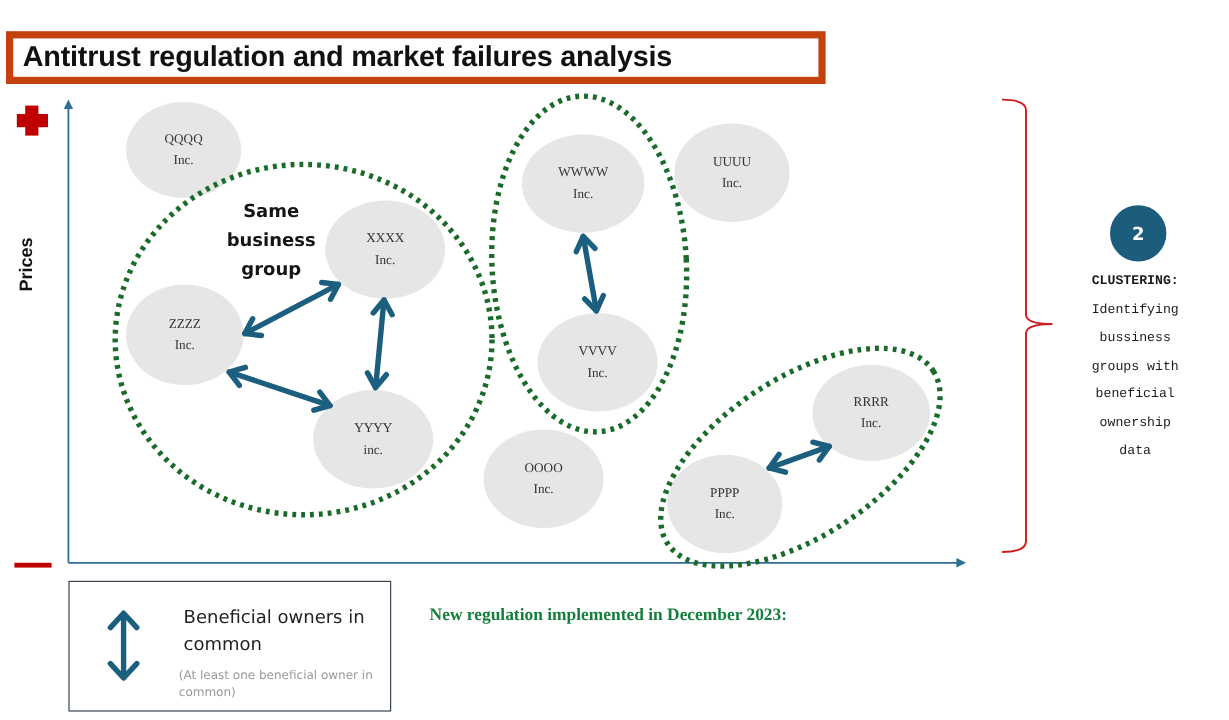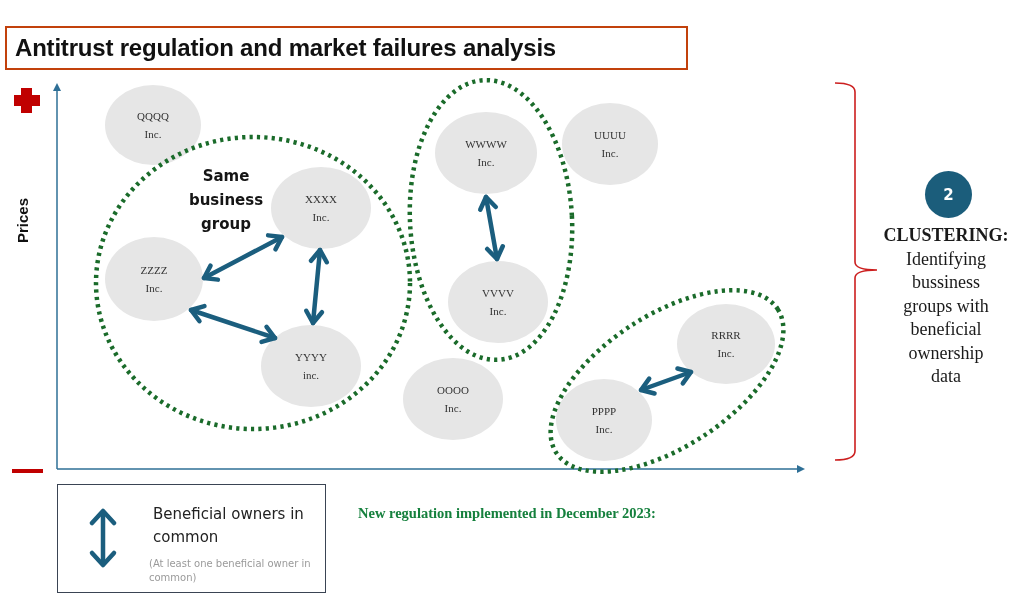--- a/index.html
+++ b/index.html
@@ -1,20 +1,20 @@
 <!DOCTYPE html>
 <html><head>
   <meta charset="utf-8">
   <style>
     html, body { margin: 0; padding: 0; background: #ffffff; }
     body { width: 1024px; height: 600px; position: relative; overflow: hidden; font-family: "Liberation Sans", sans-serif; }
     #canvas { position: absolute; left: 0; top: 0; }
     .title-box {
       position: absolute; left: 5px; top: 26px; width: 683px; height: 44px;
-      border: 2px solid #c2410c; box-sizing: border-box; background: #fff;
+      border: 6px solid #c2410c; box-sizing: border-box; background: #fff;
       display: flex; align-items: center; padding-left: 8px;
     }
     .title-box span {
       font-family: "Liberation Sans", sans-serif; font-weight: bold; font-size: 24px; color: #111;
       letter-spacing: -0.2px;
     }
     .legend-box {
       position: absolute; left: 57px; top: 484px; width: 269px; height: 109px;
       border: 1.5px solid #3a4453; box-sizing: border-box; background: #fff;
     }
@@ -27,21 +27,21 @@
       font-family: "DejaVu Sans", sans-serif; font-size: 10px; line-height: 14px; color: #9a9a9a;
     }
     .legend-arrow { position: absolute; left: 30px; top: 22px; }
     .regulation {
       position: absolute; left: 358px; top: 502px; width: 600px;
       font-family: Liberation Serif, serif; font-size: 14.5px; line-height: 22px; color: #15803d;
     }
     .regulation .head { font-weight: bold; }
     .side-text {
       position: absolute; left: 868px; top: 224px; width: 156px; text-align: center;
-      font-family: Liberation Serif, serif; font-size: 18px; line-height: 23.5px; color: #1a1a1a;
+      font-family: Liberation Mono, monospace; font-size: 11px; line-height: 23.5px; color: #1a1a1a;
     }
     .side-text .head { font-weight: bold; }
     .badge {
       position: absolute; left: 925px; top: 171px; width: 47px; height: 47px; border-radius: 50%;
       background: #1b5d7b; color: #fff; display: flex; align-items: center; justify-content: center;
       font-family: "DejaVu Sans", sans-serif; font-weight: bold; font-size: 15px;
     }
     .prices-label {
       position: absolute; left: 14px; top: 243px; transform: rotate(-90deg); transform-origin: left top;
       font-family: "Liberation Sans", sans-serif; font-weight: bold; font-size: 15px; color: #111;

